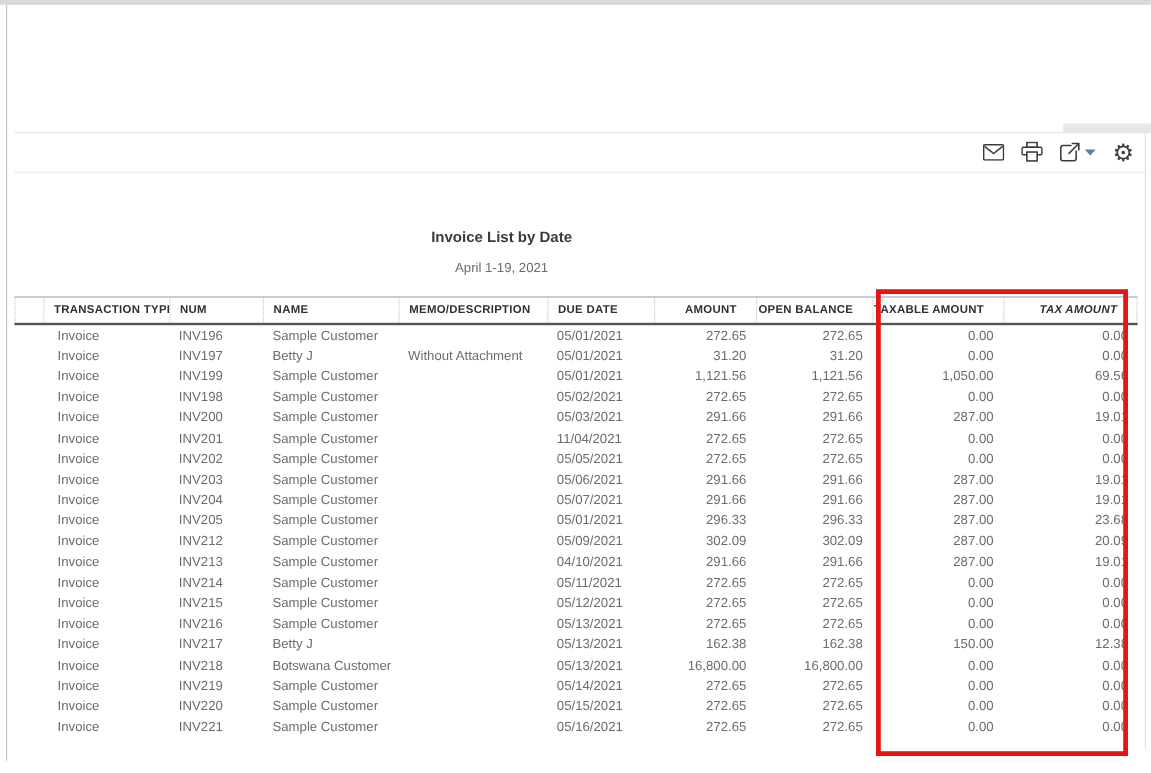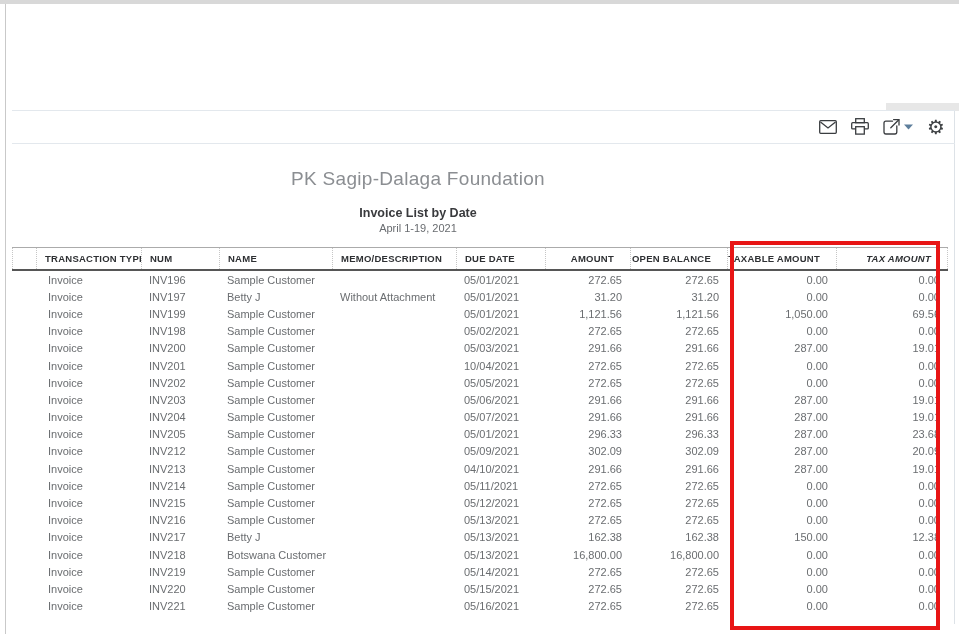--- a/index.html
+++ b/index.html
@@ -23,22 +23,22 @@
   
   .toolbar{position:absolute;top:111px;right:12px;height:31px;display:flex;align-items:center;gap:10px;}
   .tool-btn{display:flex;align-items:center;justify-content:center;background:none;border:none;padding:2px;cursor:pointer;color:#3a3d40;}
   .tool-btn svg{display:block;}
   .gear-glyph{font-size:20px;line-height:1;color:#3e4144;font-family:"DejaVu Sans", sans-serif;}
   .caret{margin-left:3px;display:block;}
 
   
   .report-head{position:absolute;left:12px;top:168px;width:812px;text-align:center;}
   .company{font-size:19px;color:#8b8e92;letter-spacing:0.3px;}
-  .report-title{margin-top:16px;font-size:12.5px;font-weight:bold;color:#393a3d;}
-  .report-dates{margin-top:2px;font-size:11px;color:#696c70;}
+  .report-title{margin-top:23px;font-size:12.5px;font-weight:bold;color:#393a3d;}
+  .report-dates{margin-top:13px;font-size:11px;color:#696c70;}
 
   
   .table{position:absolute;left:12px;top:247px;width:936px;font-size:11px;color:#6a6d70;}
   .grid-cols{display:grid;grid-template-columns:24px 105px 78px 113px 124px 89px 85px 97px 109px 112px;}
   .thead{border-top:1px solid #ababab;border-bottom:2px solid #565656;height:21px;align-items:center;}
   .hcell{
     font-size:9.5px;font-weight:bold;color:#2e3033;letter-spacing:0.25px;
     padding-left:8px;border-left:1px dotted #c6c6c6;height:21px;display:flex;align-items:center;
     white-space:nowrap;overflow:hidden;
   }
@@ -90,21 +90,20 @@
       <svg class="caret" width="9" height="6" viewBox="0 0 9 6">
         <polygon points="0,0.5 9,0.5 4.5,5.5" fill="#5e7f9c"></polygon>
       </svg>
     </button>
     <button class="tool-btn" aria-label="Settings">
       <span class="gear-glyph">⚙</span>
     </button>
   </div>
 
   <div class="report-head">
-    <div class="company">PK Sagip-Dalaga Foundation</div>
     <div class="report-title">Invoice List by Date</div>
     <div class="report-dates">April 1-19, 2021</div>
   </div>
 
   <div class="table">
     <div class="thead grid-cols">
       <div class="hcell first"></div>
       <div class="hcell">TRANSACTION TYPE</div>
       <div class="hcell">NUM</div>
       <div class="hcell">NAME</div>
@@ -180,21 +179,21 @@
     <div class="cell num val">287.00</div>
     <div class="cell num val">19.01</div>
   </div>
 
   <div class="trow grid-cols">
     <div class="cell"></div>
     <div class="cell c1 val">Invoice</div>
     <div class="cell val">INV201</div>
     <div class="cell val">Sample Customer</div>
     <div class="cell val"></div>
-    <div class="cell val">10/04/2021</div>
+    <div class="cell val">11/04/2021</div>
     <div class="cell num val">272.65</div>
     <div class="cell num val">272.65</div>
     <div class="cell num val">0.00</div>
     <div class="cell num val">0.00</div>
   </div>
 
   <div class="trow grid-cols">
     <div class="cell"></div>
     <div class="cell c1 val">Invoice</div>
     <div class="cell val">INV202</div>

